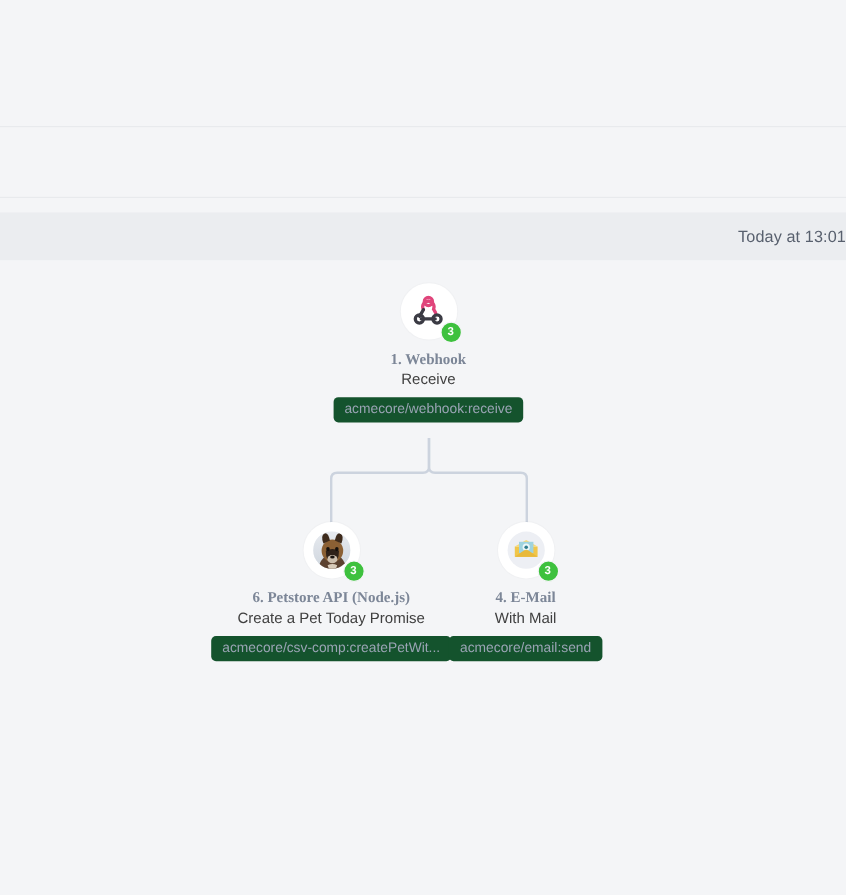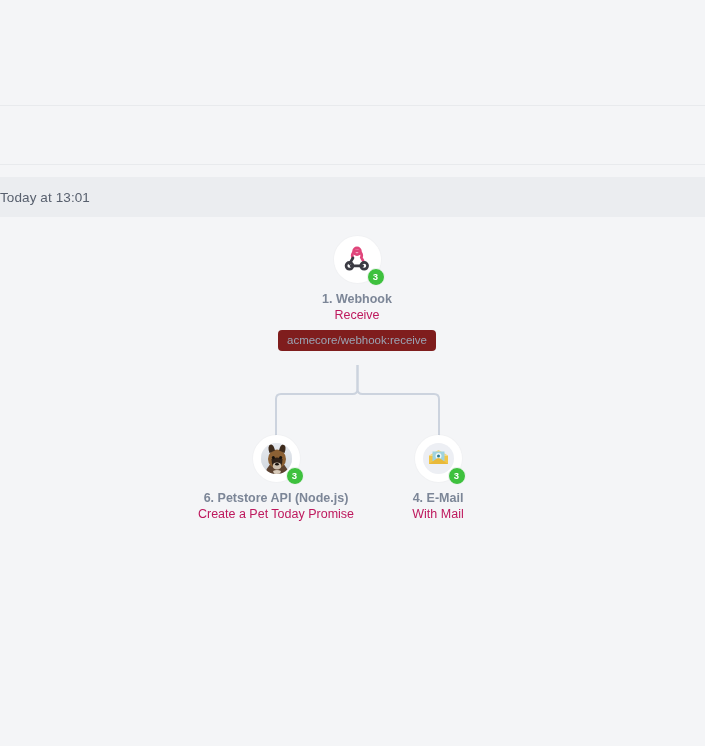--- a/index.html
+++ b/index.html
@@ -36,21 +36,21 @@
 
   
   .run-header {
     position: absolute;
     left: 0; top: 177px;
     width: 705px;
     height: 40px;
     background: #ebedf0;
     display: flex;
     align-items: center;
-    justify-content: flex-start;
+    justify-content: flex-end;
   }
   .run-header-label {
     font-size: 13.5px;
     color: #58606e;
     letter-spacing: 0.1px;
   }
 
   
   .canvas {
     position: absolute;
@@ -111,31 +111,32 @@
     text-align: center;
   }
 
   .node-title {
     margin-top: 9px;
     font-size: 12.5px;
     font-weight: bold;
     color: #7c8697;
     text-align: center;
     white-space: nowrap;
+    font-family: Liberation Serif, serif;
   }
   .node-subtitle {
     margin-top: 2px;
     font-size: 12.5px;
-    color: #be185d;
+    color: #404040;
     text-align: center;
     white-space: nowrap;
   }
   .node-pill {
     margin-top: 8px;
-    background: #7f1d1d;
+    background: #14532d;
     border-radius: 4px;
     padding: 4px 9px 5px 9px;
     font-size: 11.5px;
     color: #9aa4b4;
     white-space: nowrap;
     max-width: 186px;
     overflow: hidden;
     text-overflow: ellipsis;
   }
 
@@ -219,20 +220,21 @@
             <ellipse cx="20.3" cy="19.6" rx="1.5" ry="0.9" fill="#b8handled" opacity="0"></ellipse>
 
             <path d="M20 36 q4 -2 8 0 q-1 4 -4 4 q-3 0 -4 -4 z" fill="#d8cbba"></path>
           </g>
         </svg>
       </div>
       <div class="badge">3</div>
     </div>
     <div class="node-title">6. Petstore API (Node.js)</div>
     <div class="node-subtitle">Create a Pet Today Promise</div>
+    <div class="node-pill">acmecore/csv-comp:createPetWit...</div>
   </div>
 
   <div class="node node-email">
     <div class="node-icon-wrap">
       <div class="node-icon">
         <svg width="47" height="47" viewBox="0 0 47 47">
           <circle cx="23.5" cy="23.5" r="15.5" fill="#edeff4"></circle>
 
           <path d="M14 20.5 h19 v8.5 h-19 z" fill="#f0c64a"></path>
 
@@ -243,15 +245,16 @@
           <circle cx="23.5" cy="21" r="1.5" fill="#2f7b8c"></circle>
 
           <path d="M14 29 l9.5 -6 l9.5 6 z" fill="#f0c64a"></path>
           <path d="M14 29 l8 -5.5 h3 l8 5.5 z" fill="#e8b93a"></path>
         </svg>
       </div>
       <div class="badge">3</div>
     </div>
     <div class="node-title">4. E-Mail</div>
     <div class="node-subtitle">With Mail</div>
+    <div class="node-pill">acmecore/email:send</div>
   </div>
 
 </div>
 
 </body></html>

